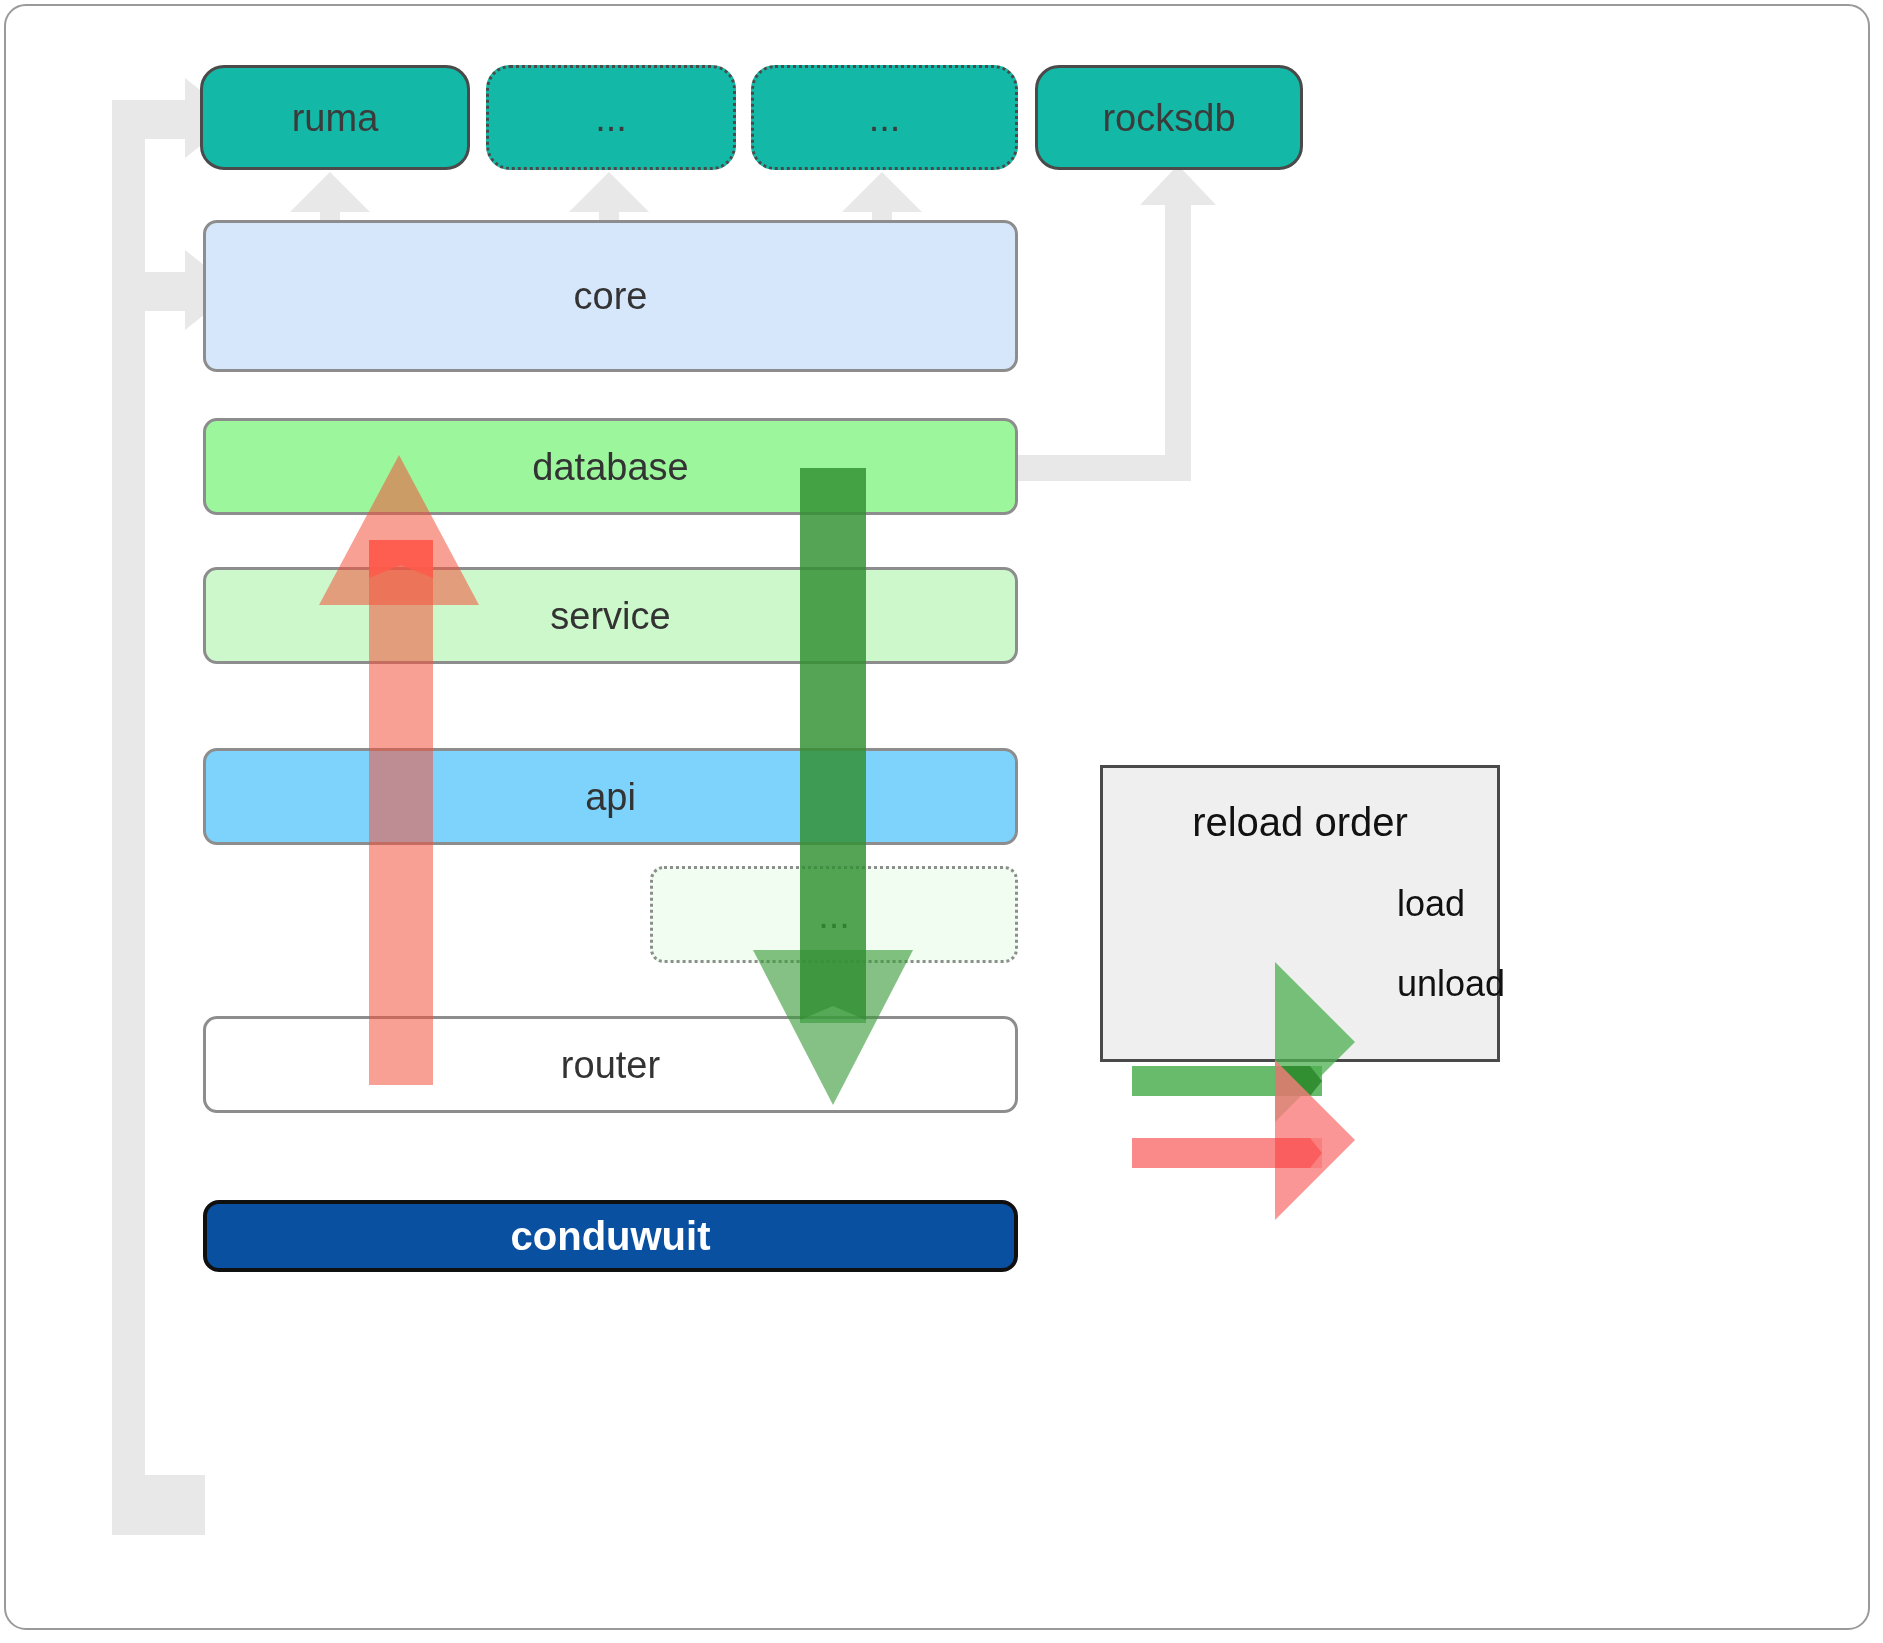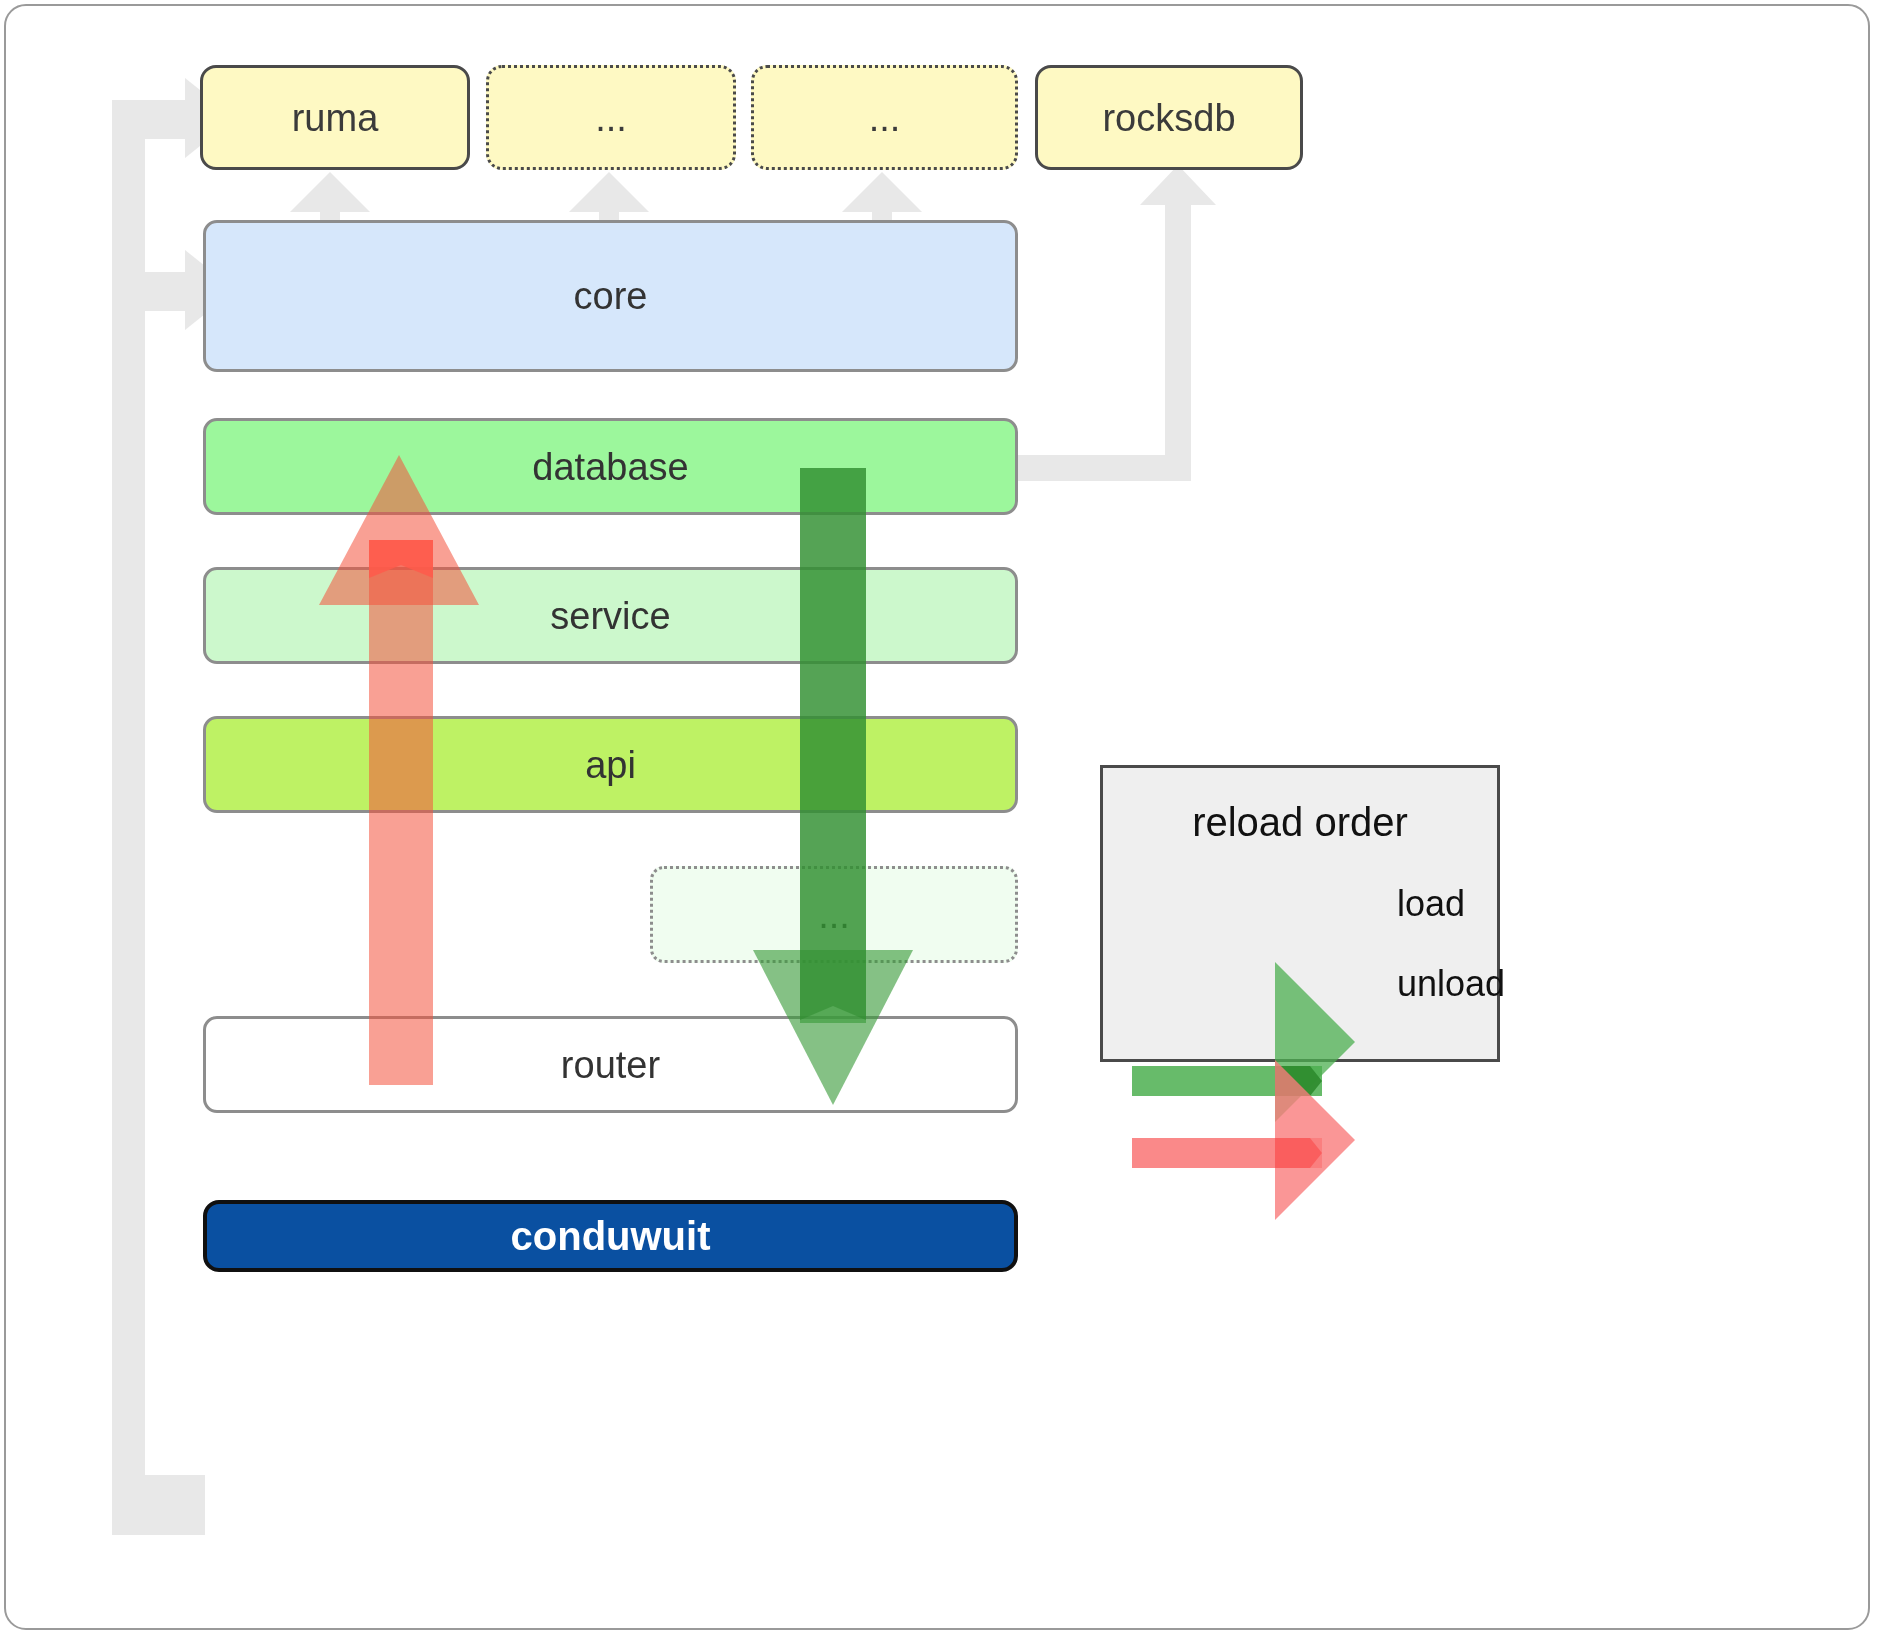--- a/index.html
+++ b/index.html
@@ -14,31 +14,31 @@
   .box{
     position:absolute;box-sizing:border-box;display:flex;
     align-items:center;justify-content:center;
     border-radius:14px;
   }
   .box .lbl{
     font-size:38px;color:#333333;line-height:1;white-space:nowrap;
   }
 
   
-  .crate{background:#fef9c3;border:3px solid #4a4a4a;border-radius:16px;}
+  .crate{background:#14b8a6;border:3px solid #4a4a4a;border-radius:24px;}
   .crate.dotted{border:3px dotted #4a4a4a;}
   .crate .lbl{color:#3b3b3b;}
 
   
   .core{background:#d6e7fb;border:3px solid #8d8d8d;}
   
   .layer{border:3px solid #8d8d8d;}
   .l-database{background:#9cf79c;}
   .l-service{background:#ccf8cc;}
-  .l-api{background:#bef264;}
+  .l-api{background:#7dd3fc;margin-top:32px;}
   .l-admin{background:#ecfdec;}
   .l-dots{background:#f0fdf0;border:3px dotted #8d8d8d;}
   .l-router{background:#ffffff;}
 
   .conduwuit{background:#0a50a1;border:4px solid #101010;border-radius:16px;}
   .conduwuit .lbl{color:#ffffff;font-weight:bold;font-size:40px;}
 
   
   .legend{
     position:absolute;background:#efefef;border:3px solid #4a4a4a;box-sizing:border-box;

